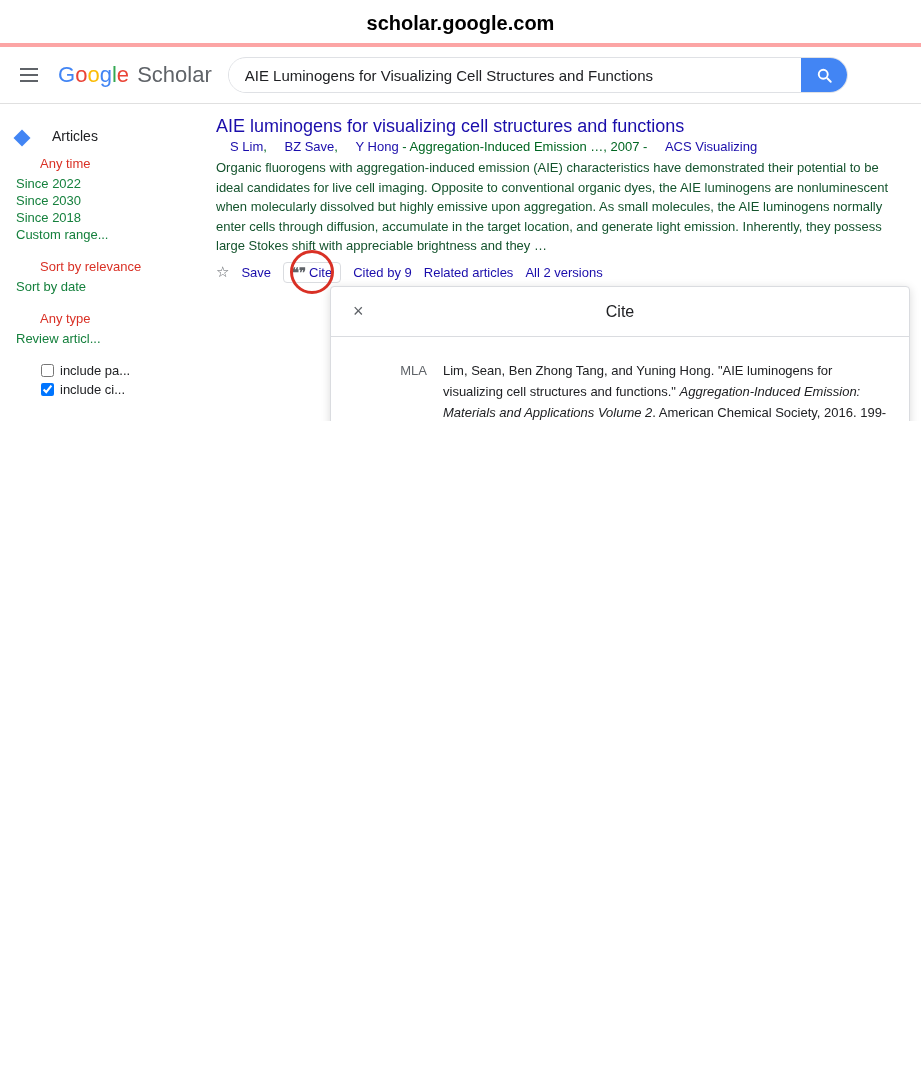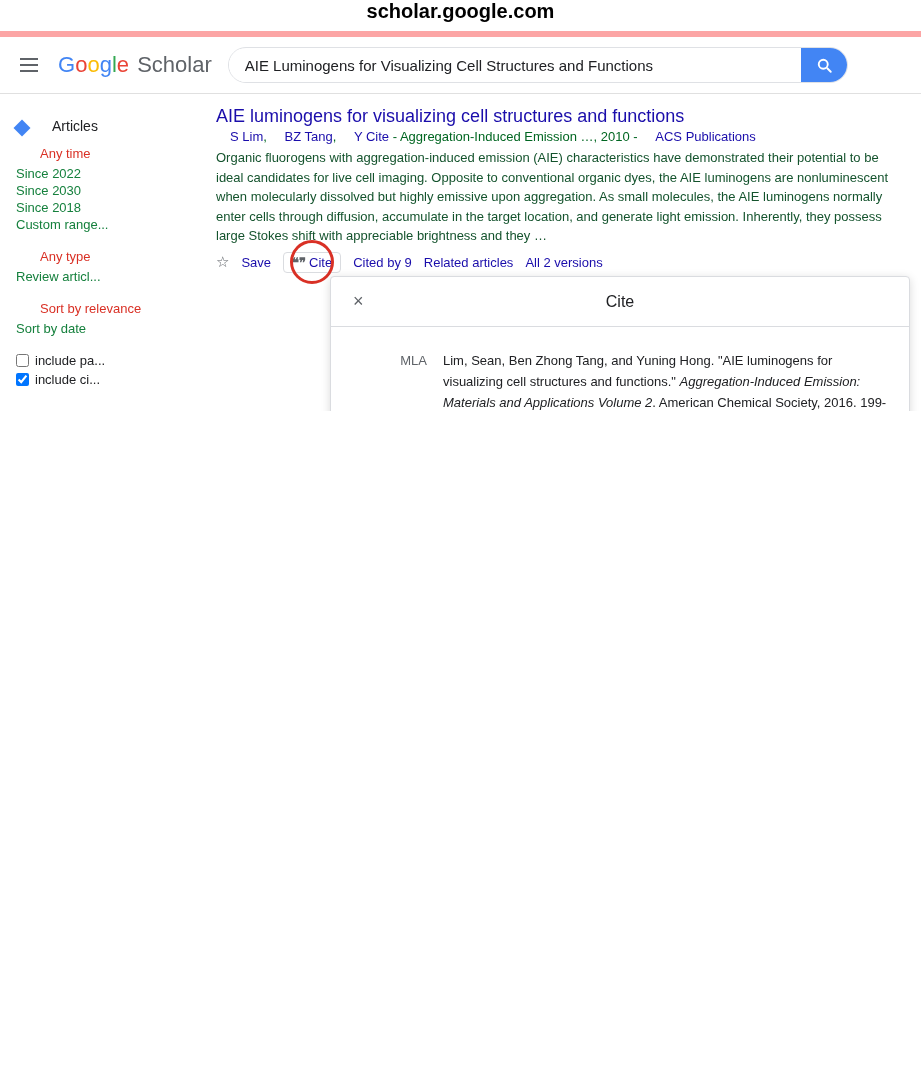--- a/index.html
+++ b/index.html
@@ -1,24 +1,24 @@
 <!DOCTYPE html>
 <html><head>
   <meta charset="utf-8">
   <style>
     * { box-sizing: border-box; margin: 0; padding: 0; }
     body { font-family: Arial, sans-serif; background: #fff; font-size: 14px; color: #202124; }
 
     .top-bar {
       text-align: center;
-      padding: 0 0 8px;
+      padding: 12px 0 8px;
       font-size: 20px;
       font-weight: bold;
       color: #000;
-      border-bottom: 6px solid #fca5a5;
+      border-bottom: 4px solid #fca5a5;
     }
 
     .header {
       display: flex;
       align-items: center;
       padding: 10px 16px;
       border-bottom: 1px solid #e0e0e0;
       gap: 16px;
     }
 
@@ -117,20 +117,21 @@
       margin-left: 24px;
     }
 
     .sidebar-checkbox-row {
       display: flex;
       align-items: center;
       gap: 6px;
       font-size: 13px;
       color: #202124;
       margin-bottom: 4px;
+      margin-left: 25px;
     }
     .sidebar-checkbox-row input { cursor: pointer; }
 
     .results-area {
       flex: 1;
       padding: 0 16px;
       position: relative;
     }
 
     .result-item { margin-bottom: 20px; }
@@ -316,54 +317,54 @@
 
     <div class="sidebar-section">
       <div class="sidebar-section-label">Any time</div>
       <a class="sidebar-link">Since 2022</a>
       <a class="sidebar-link">Since 2030</a>
       <a class="sidebar-link">Since 2018</a>
       <a class="sidebar-link">Custom range...</a>
     </div>
 
     <div class="sidebar-section">
+      <div class="sidebar-section-label">Sort by relevance</div>
+      <a class="sidebar-link">Sort by date</a>
+    </div>
+
+    <div class="sidebar-section">
       <div class="sidebar-section-label">Any type</div>
       <a class="sidebar-link">Review articl...</a>
-    </div>
-
-    <div class="sidebar-section">
-      <div class="sidebar-section-label">Sort by relevance</div>
-      <a class="sidebar-link">Sort by date</a>
     </div>
 
     <div class="sidebar-section">
       <div class="sidebar-checkbox-row">
         <input type="checkbox" style="">
         <span>include pa...</span>
       </div>
       <div class="sidebar-checkbox-row">
         <input type="checkbox" checked="" style="">
         <span>include ci...</span>
       </div>
     </div>
   </div>
 
   <div class="results-area">
     <div class="result-item">
       <a class="result-title">AIE luminogens for visualizing cell structures and functions</a>
       <div class="result-authors">
         <span>
           <a href="#">S Lim</a>,
-          <a href="#">BZ Tang</a>,
-          <a href="#">Y Cite</a>
+          <a href="#">BZ Save</a>,
+          <a href="#">Y Hong</a>
         </span>
         <span> - </span>
-        <span>Aggregation-Induced Emission …, 2010</span>
+        <span>Aggregation-Induced Emission …, 2007</span>
         <span> - </span>
-        <a href="#">ACS Publications</a>
+        <a href="#">ACS Visualizing</a>
       </div>
       <div class="result-snippet">Organic fluorogens with aggregation-induced emission (AIE) characteristics have demonstrated their potential to be ideal candidates for live cell imaging. Opposite to conventional organic dyes, the AIE luminogens are nonluminescent when molecularly dissolved but highly emissive upon aggregation. As small molecules, the AIE luminogens normally enter cells through diffusion, accumulate in the target location, and generate light emission. Inherently, they possess large Stokes shift with appreciable brightness and they …</div>
       <div class="result-actions">
         <span class="star-icon">☆</span>
         <a class="result-action-link">Save</a>
         <button class="cite-btn">
           <span style="font-size:13px; font-weight:bold; color:#5f6368;">❝❞</span>
           <span>Cite</span>
           <div class="cite-btn-circle"></div>
         </button>

